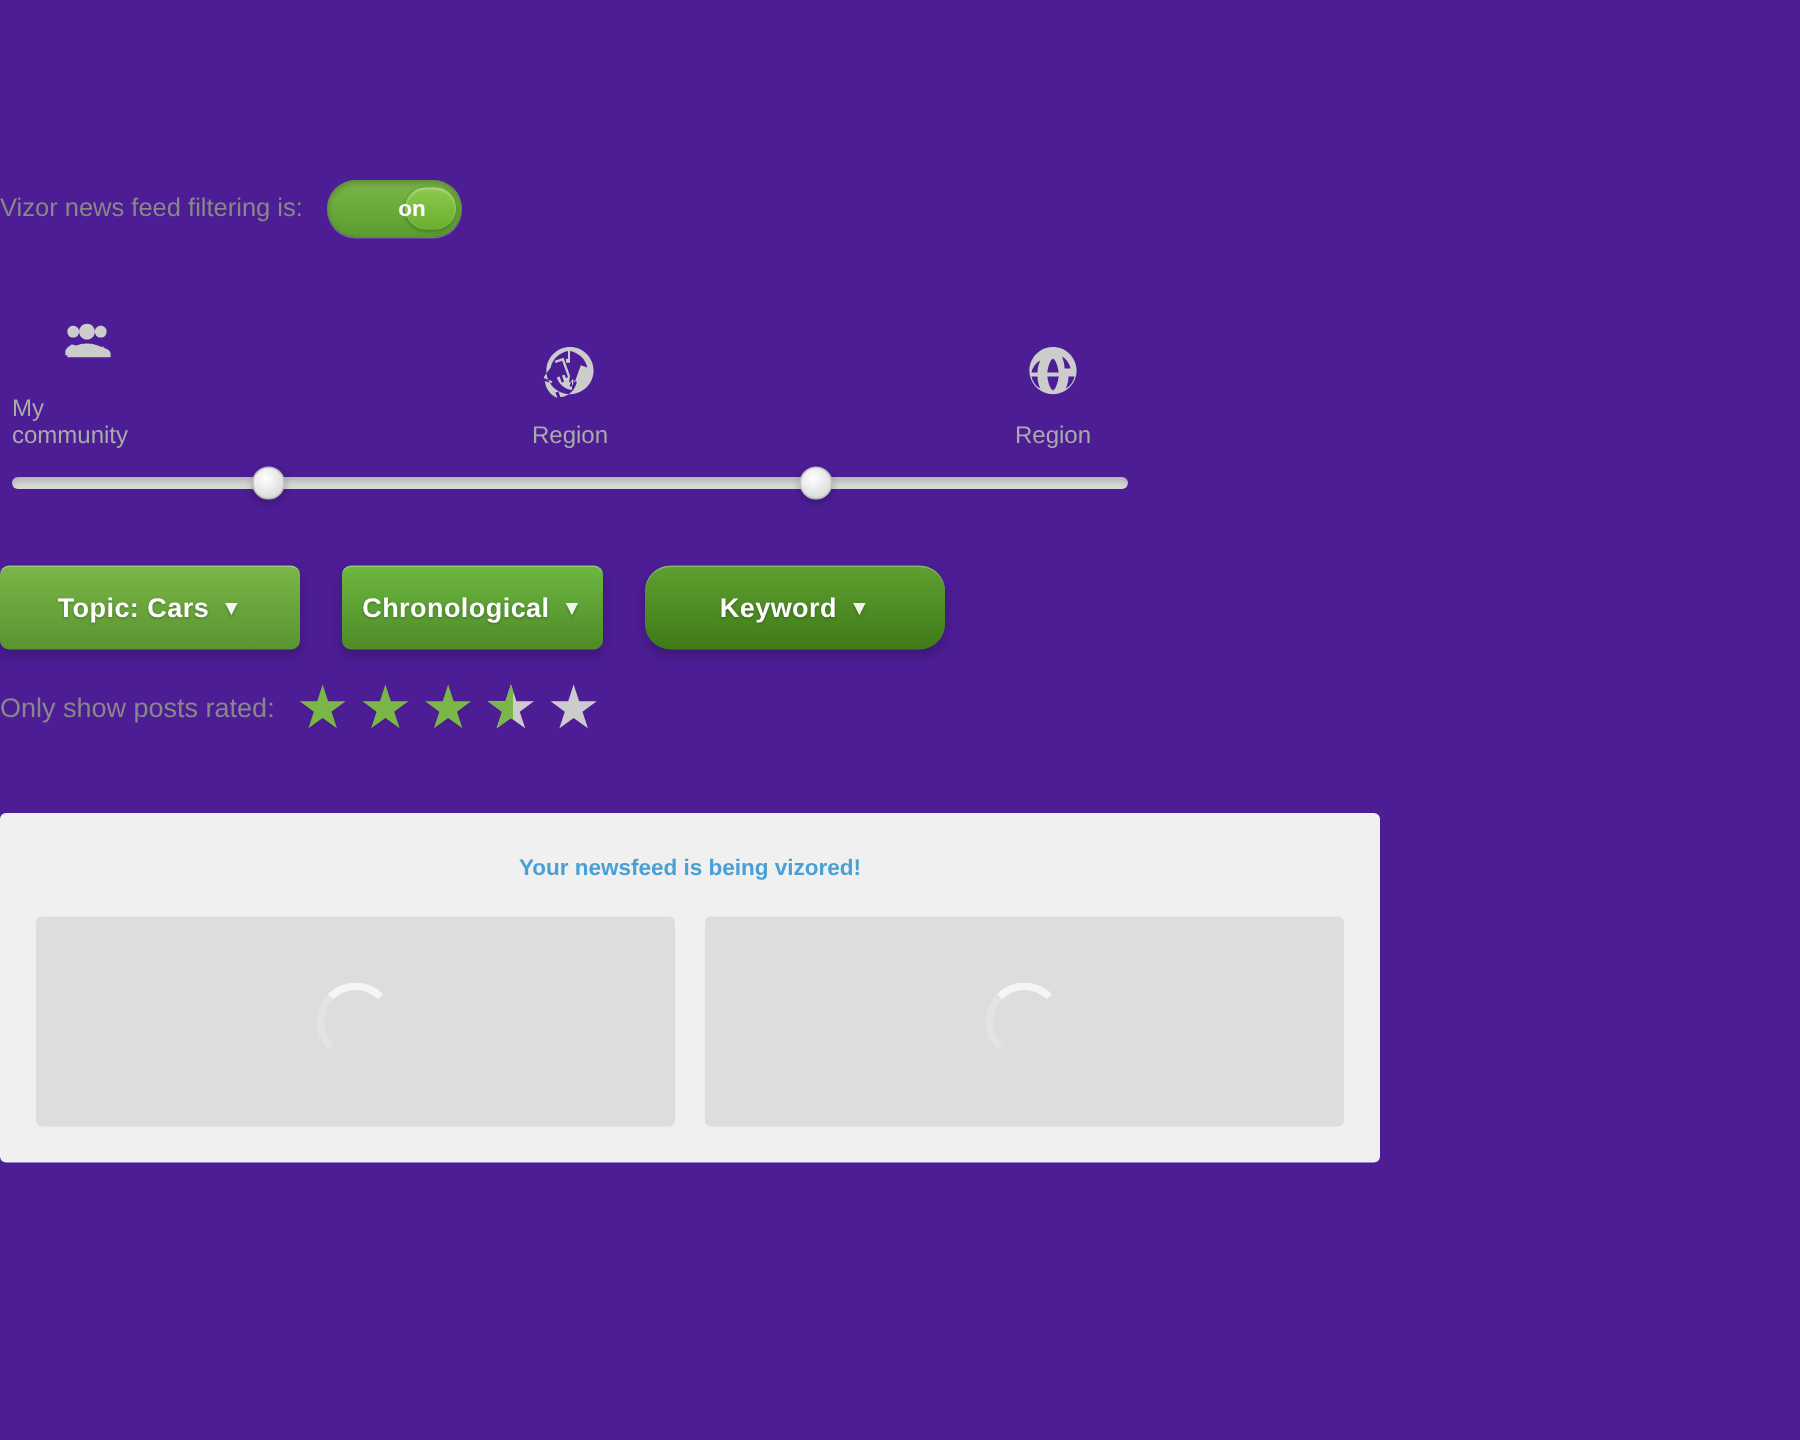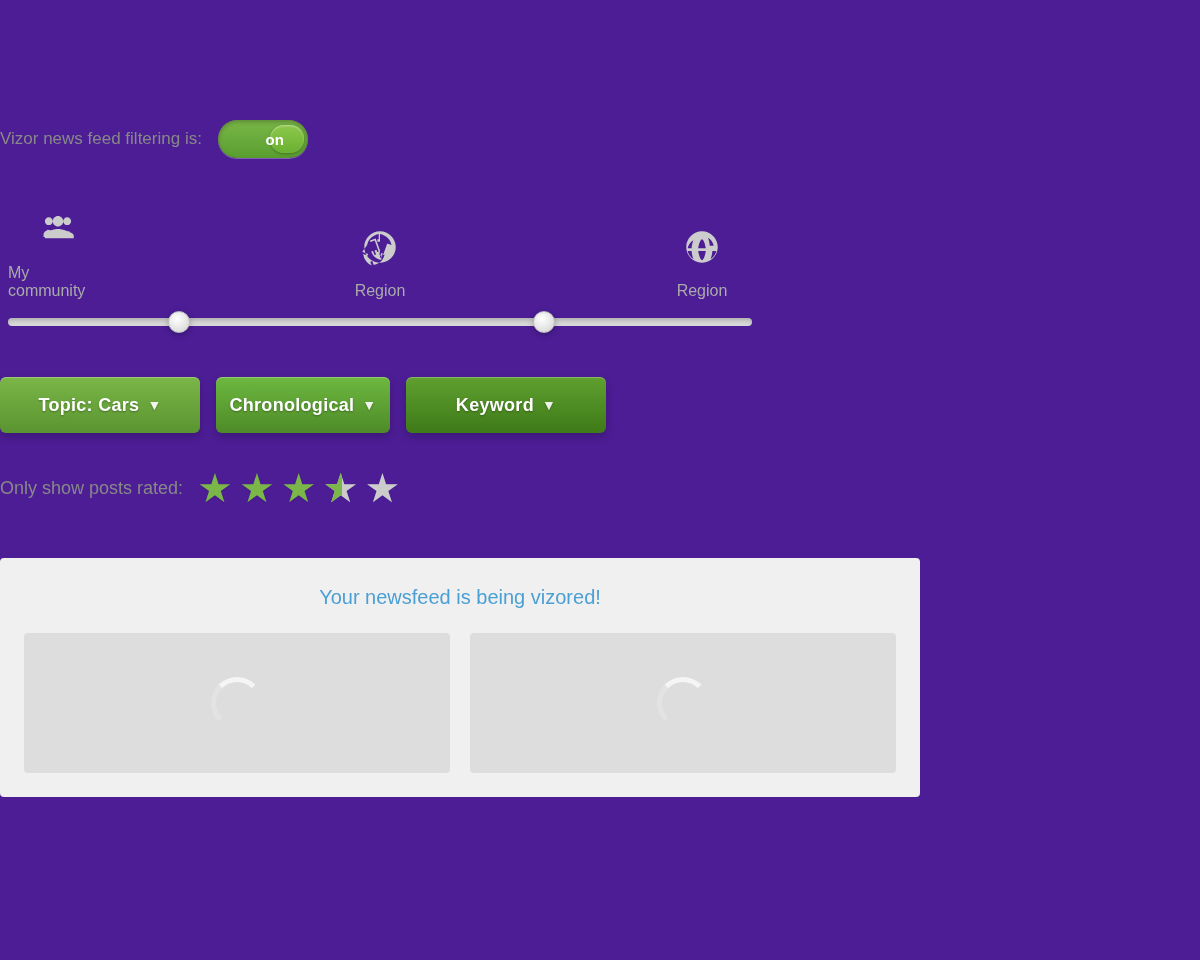--- a/index.html
+++ b/index.html
@@ -151,22 +151,22 @@
       cursor: pointer;
       box-shadow: 0 2px 6px rgba(0,0,0,0.25);
     }
 
     .slider-thumb.left { left: 23%; }
     .slider-thumb.right { left: 72%; }
 
     
     .filter-buttons {
       display: flex;
-      gap: 16px;
-      margin-bottom: 35px;
+      gap: 28px;
+      margin-bottom: 19px;
     }
 
     .filter-btn {
       height: 56px;
       border: none;
       border-radius: 6px;
       font-size: 18px;
       font-weight: 700;
       color: #fff;
       cursor: pointer;
@@ -185,20 +185,21 @@
     }
 
     .filter-btn.chrono {
       width: 174px;
       background: linear-gradient(to bottom, #6db840, #4e8a28);
     }
 
     .filter-btn.keyword {
       width: 200px;
       background: linear-gradient(to bottom, #5fa030, #3e7a18);
+      border-radius: 17px;
     }
 
     .btn-arrow {
       font-size: 14px;
       opacity: 0.9;
     }
 
     
     .rating-row {
       display: flex;
@@ -252,22 +253,22 @@
     .newsfeed-section {
       width: 920px;
       background: #f0f0f0;
       border-radius: 4px;
       padding: 28px 24px 24px;
     }
 
     .newsfeed-title {
       text-align: center;
       color: #4a9fd4;
-      font-size: 20px;
-      font-weight: 400;
+      font-size: 15px;
+      font-weight: 700;
       margin-bottom: 24px;
     }
 
     .newsfeed-cards {
       display: flex;
       gap: 20px;
     }
 
     .newsfeed-card {
       flex: 1;

